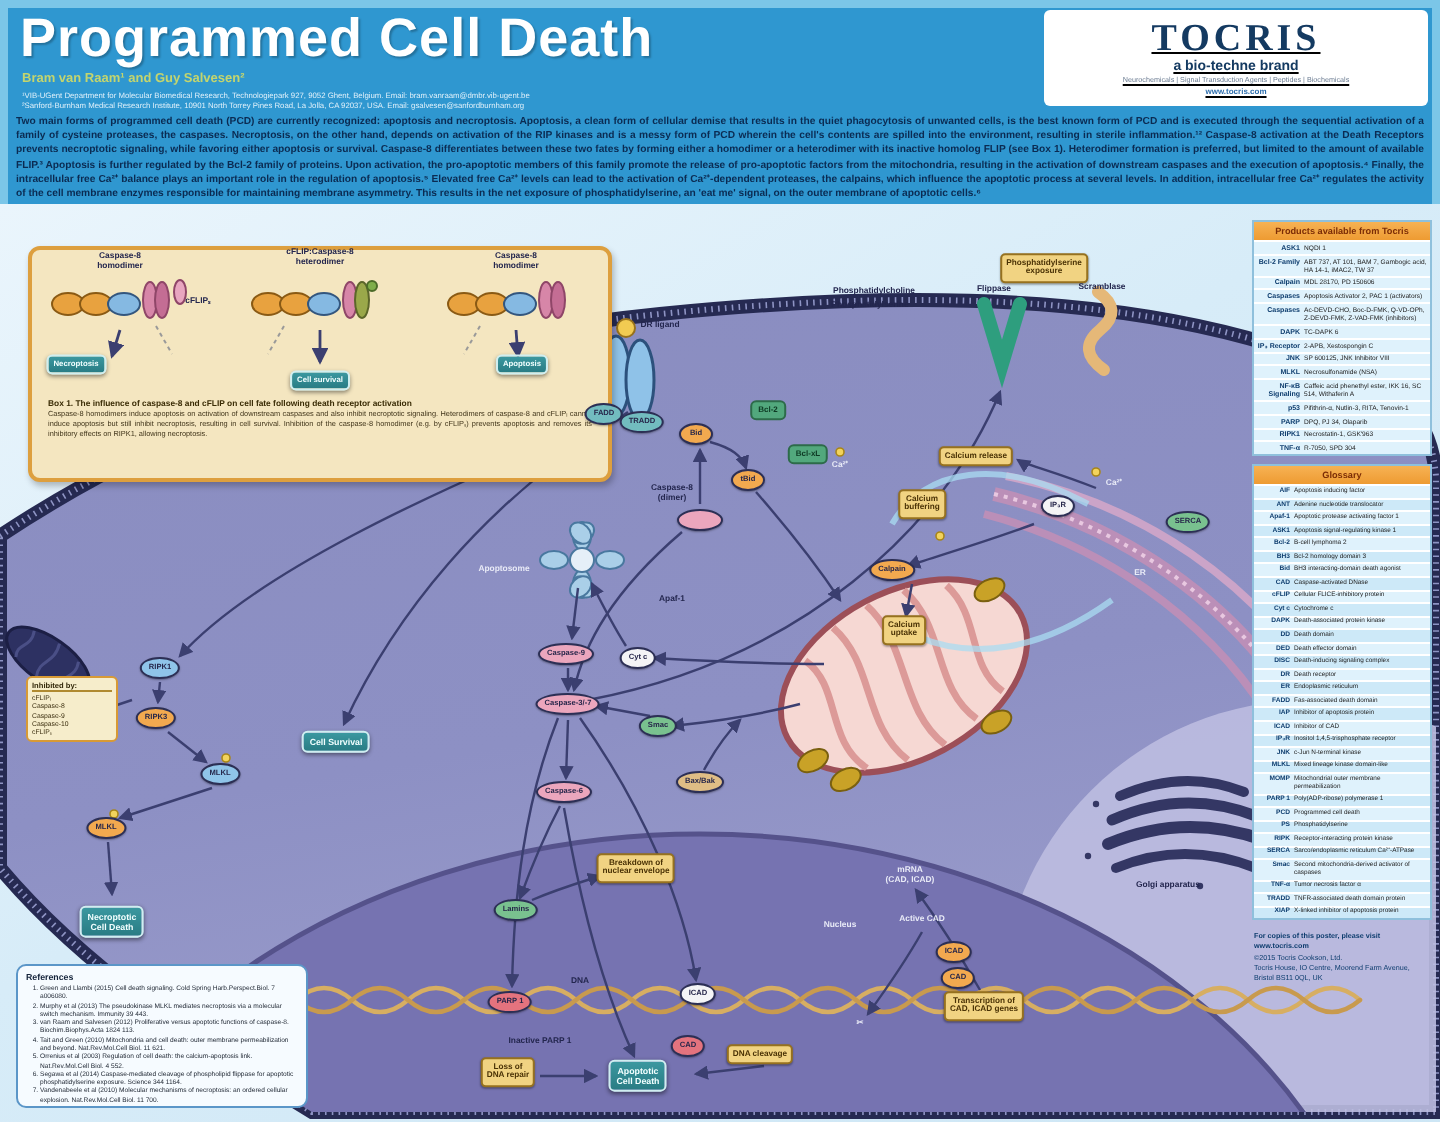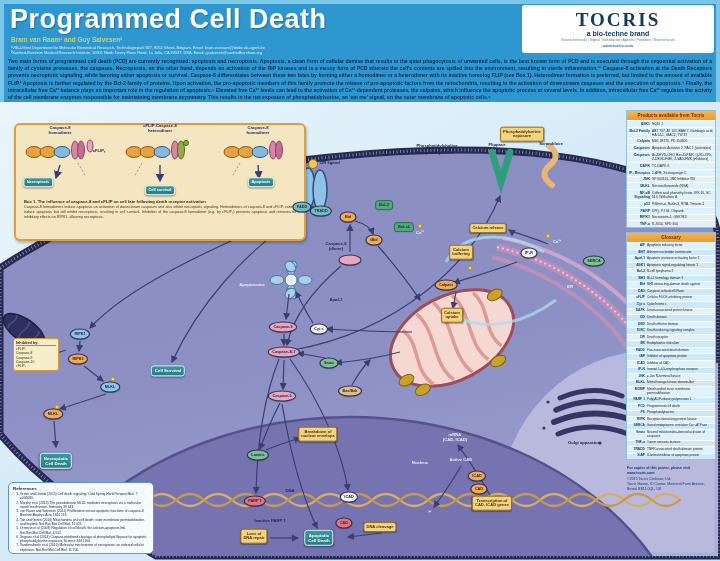--- a/index.html
+++ b/index.html
@@ -4,21 +4,21 @@
 <style>
   html,body{margin:0;padding:0;background:#9bd4ee;}
   .page{position:relative;width:720px;height:561px;background:#2f97d0;overflow:hidden;
         font-family:"Liberation Sans",sans-serif;box-shadow:inset 0 0 0 4px #7bc6e8;}
   
   .title{position:absolute;left:10px;top:4px;font-size:27px;font-weight:700;color:#ffffff;
          letter-spacing:.5px;text-shadow:1px 1px 1px rgba(0,0,0,.25);}
   .authors{position:absolute;left:11px;top:36px;font-size:6.5px;font-weight:700;color:#c3d56e;}
   .affils{position:absolute;left:11px;top:45px;font-size:3.9px;color:#dff0fa;line-height:1.4;}
   .logo{position:absolute;left:522px;top:5px;width:192px;height:48px;background:#ffffff;border-radius:3px;
-        display:flex;flex-direction:column;align-items:center;justify-content:center;gap:1px;z-index:5;}
+        display:flex;flex-direction:column;align-items:center;justify-content:center;gap:1px;z-index:5;text-decoration:underline;}
   .logo-name{font-family:"Liberation Serif",serif;font-weight:700;font-size:19px;letter-spacing:2px;color:#143a61;line-height:1;}
   .logo-brand{font-size:7px;color:#143a61;font-weight:700;}
   .logo-tag{font-size:3.6px;color:#6b7c92;}
   .logo-url{font-size:4px;color:#2f6fae;font-weight:700;}
   
   .intro{position:absolute;left:8px;top:58px;width:704px;font-size:5.1px;line-height:1.42;
          color:#0b2b52;text-align:justify;font-weight:600;}
   
   .main-area{position:absolute;left:0;top:102px;width:720px;height:459px;
              background:linear-gradient(150deg,#eaf5fc 0%,#d7ecf8 45%,#cde6f5 100%);}

